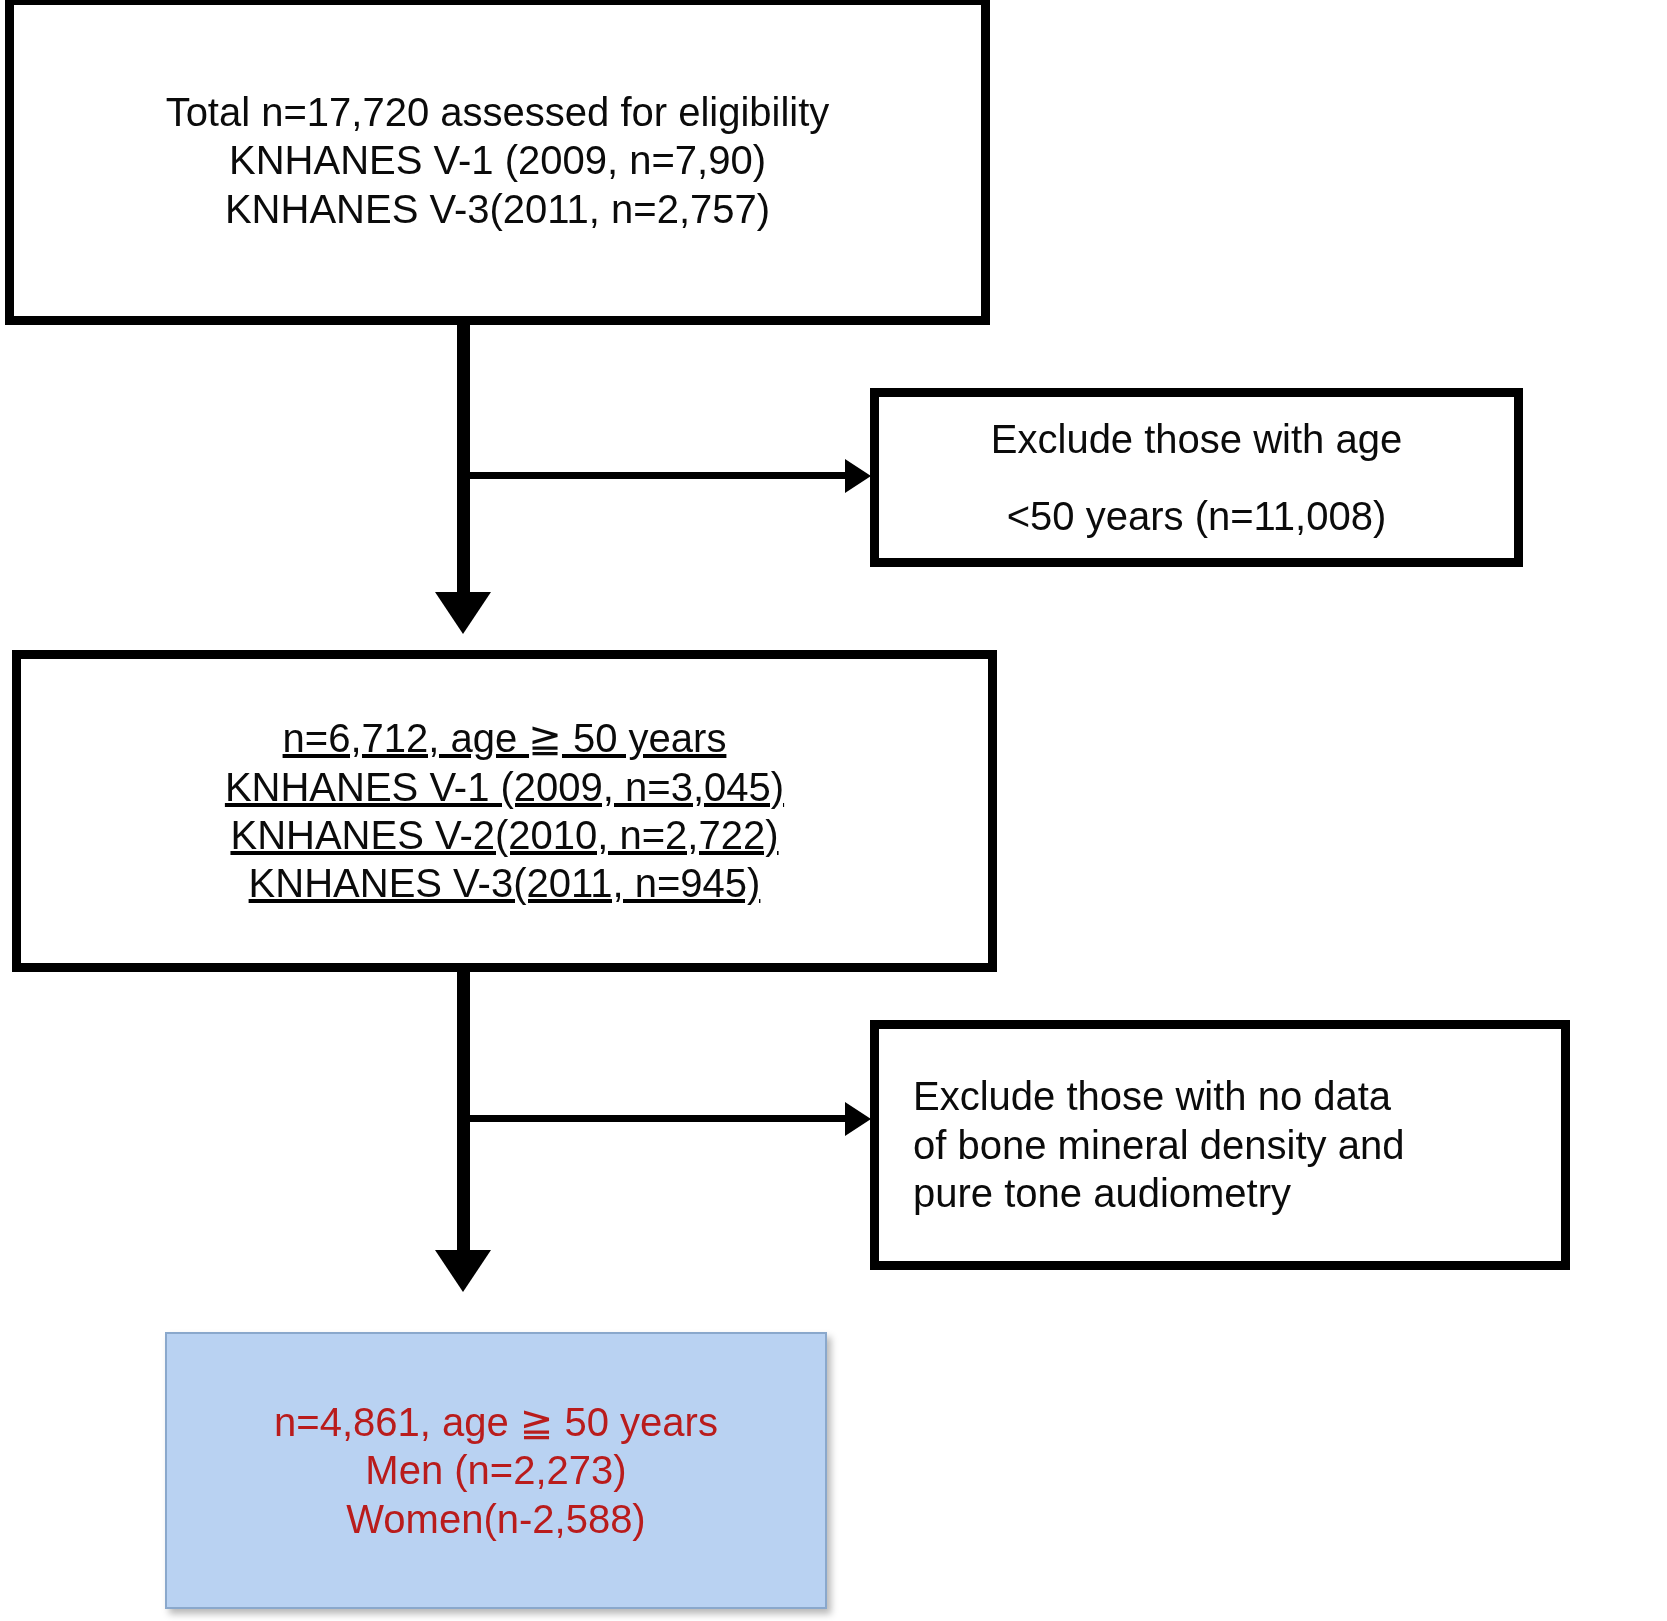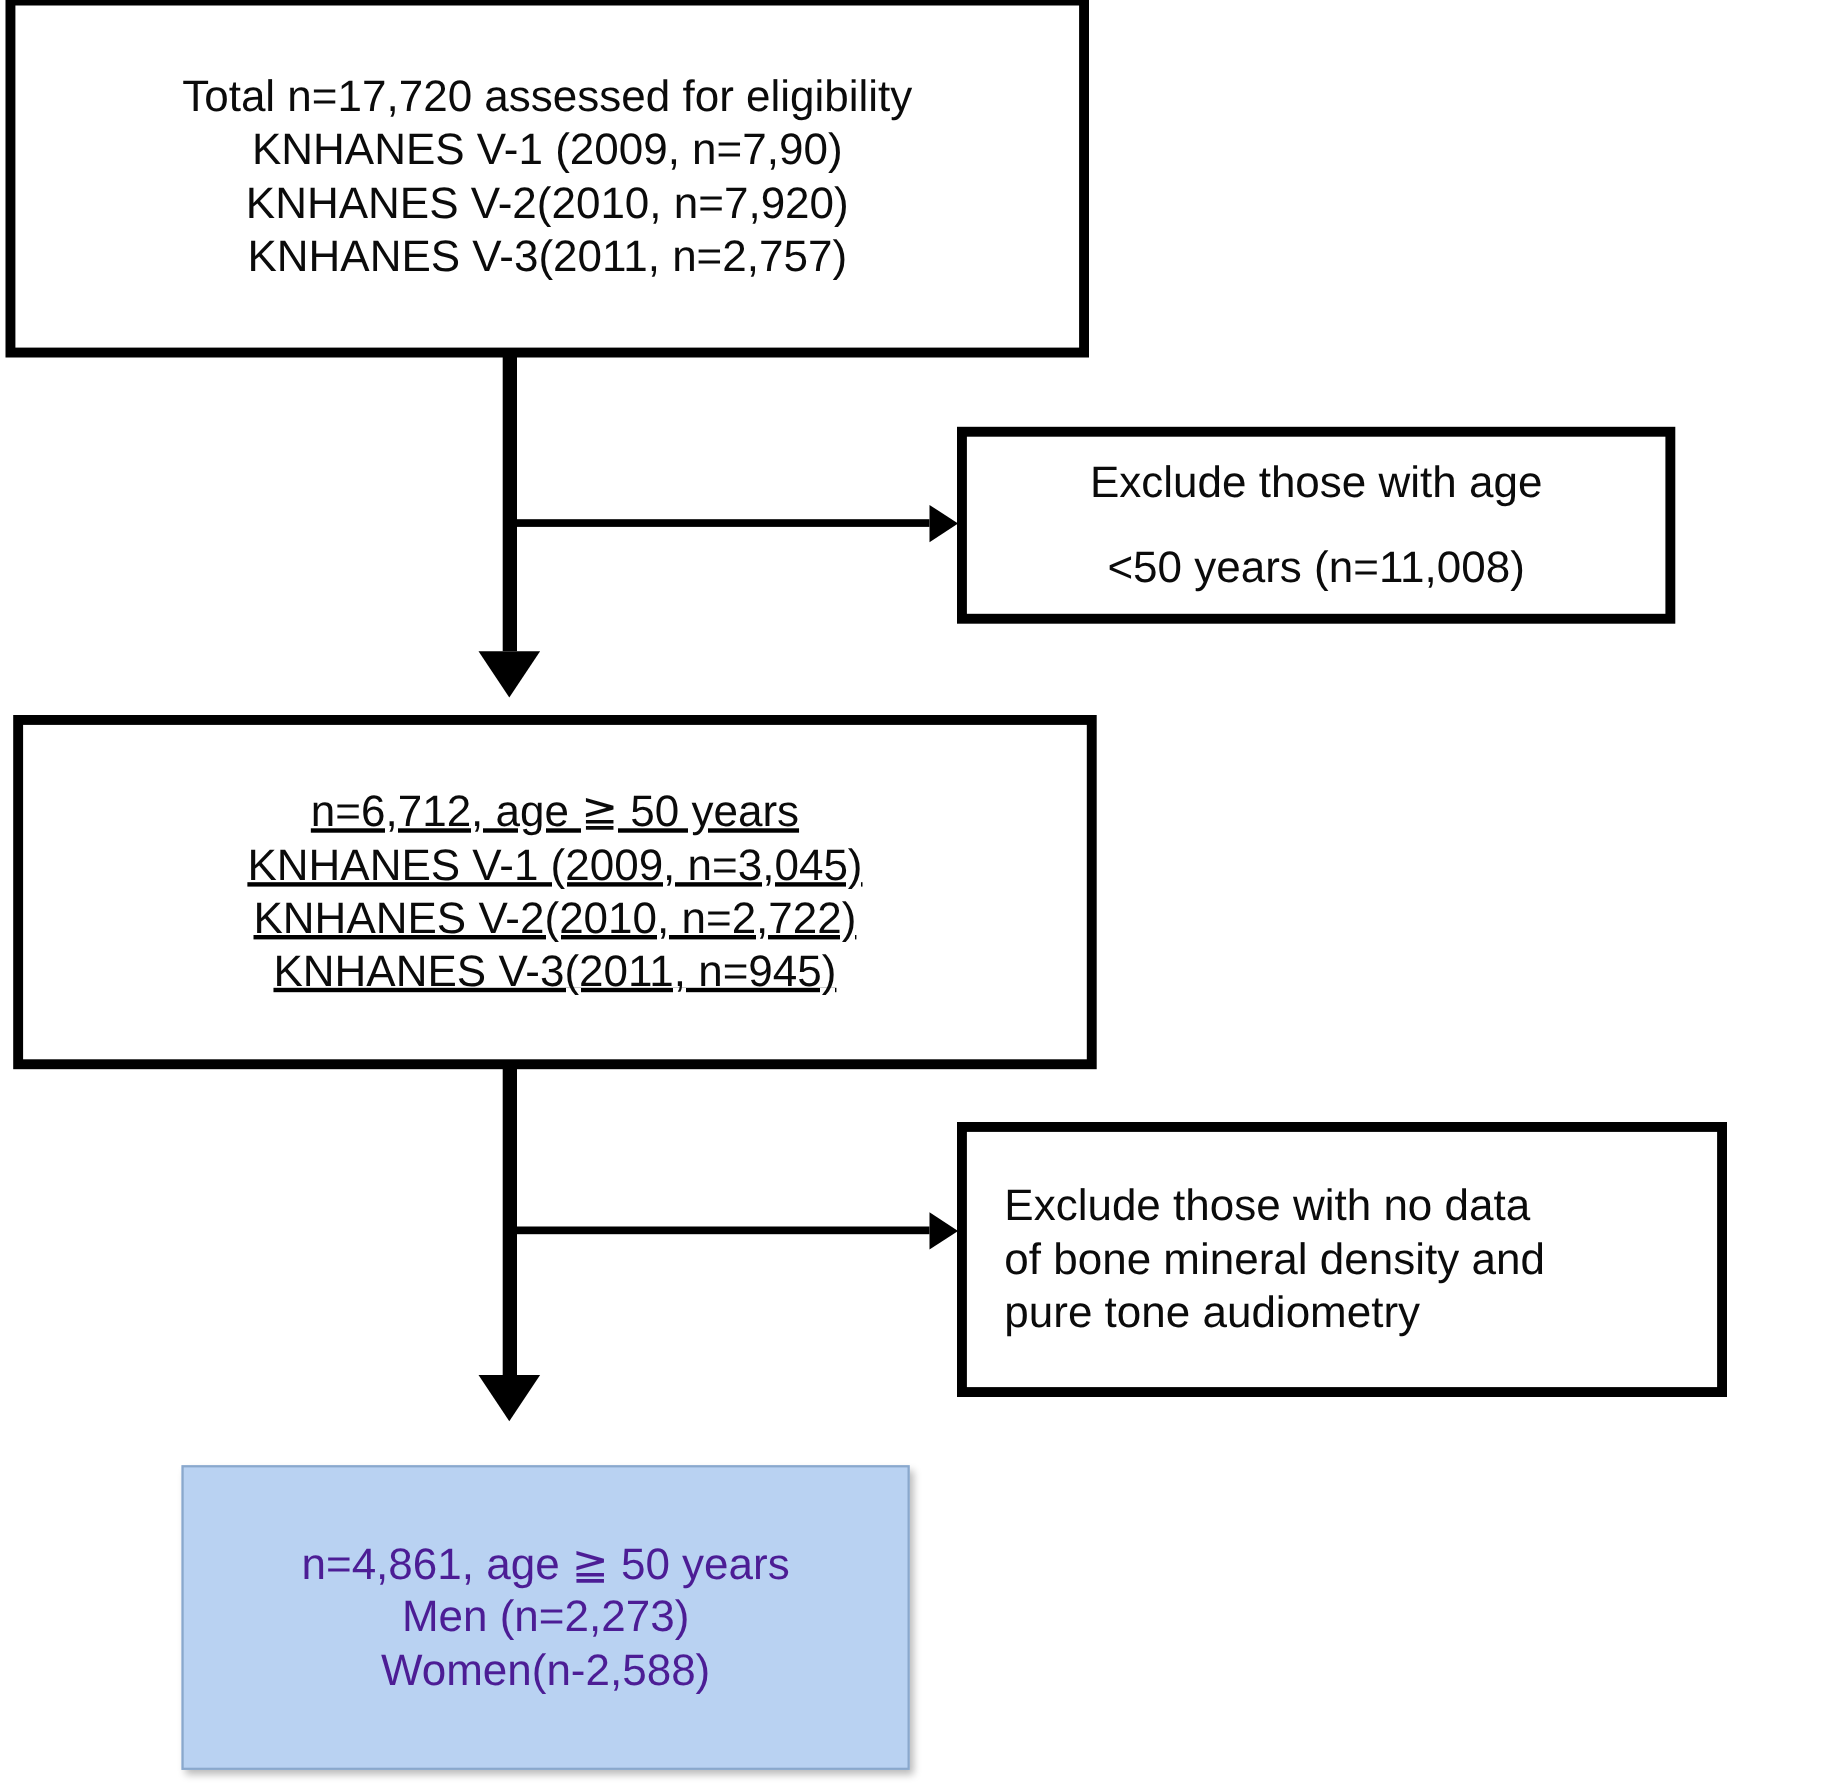--- a/index.html
+++ b/index.html
@@ -36,21 +36,21 @@
   }
   .center .line { text-align: center; }
   .left   .line { text-align: left; padding-left: 34px; }
 
   
   .box.highlight {
     background: #b9d2f2;
     border: 2px solid #8aa8cc;
     box-shadow: 4px 5px 7px rgba(0,0,0,0.28);
   }
-  .box.highlight .line { color: #4c1d95; }
+  .box.highlight .line { color: #b91c1c; }
 
   
   .vline {
     position: absolute;
     background: #000000;
     width: 13px;
   }
   .arrow-down {
     position: absolute;
     width: 0;
@@ -74,21 +74,20 @@
   }
 </style>
 </head>
 <body>
 
 <div id="canvas">
 
   <div class="box center" style="left:5px; top:-4px; width:985px; height:329px;">
     <span class="line">Total n=17,720 assessed for eligibility</span>
     <span class="line">KNHANES V-1 (2009, n=7,90)</span>
-    <span class="line">KNHANES V-2(2010, n=7,920)</span>
     <span class="line">KNHANES V-3(2011, n=2,757)</span>
   </div>
 
   <div class="vline" style="left:457px; top:322px; height:270px;"></div>
   <div class="arrow-down" style="left:435px; top:592px;"></div>
 
   <div class="hline" style="left:463px; top:472px; width:382px;"></div>
   <div class="arrow-right" style="left:845px; top:459px;"></div>
 
   <div class="box center" style="left:870px; top:388px; width:653px; height:179px;gap:28px;">

